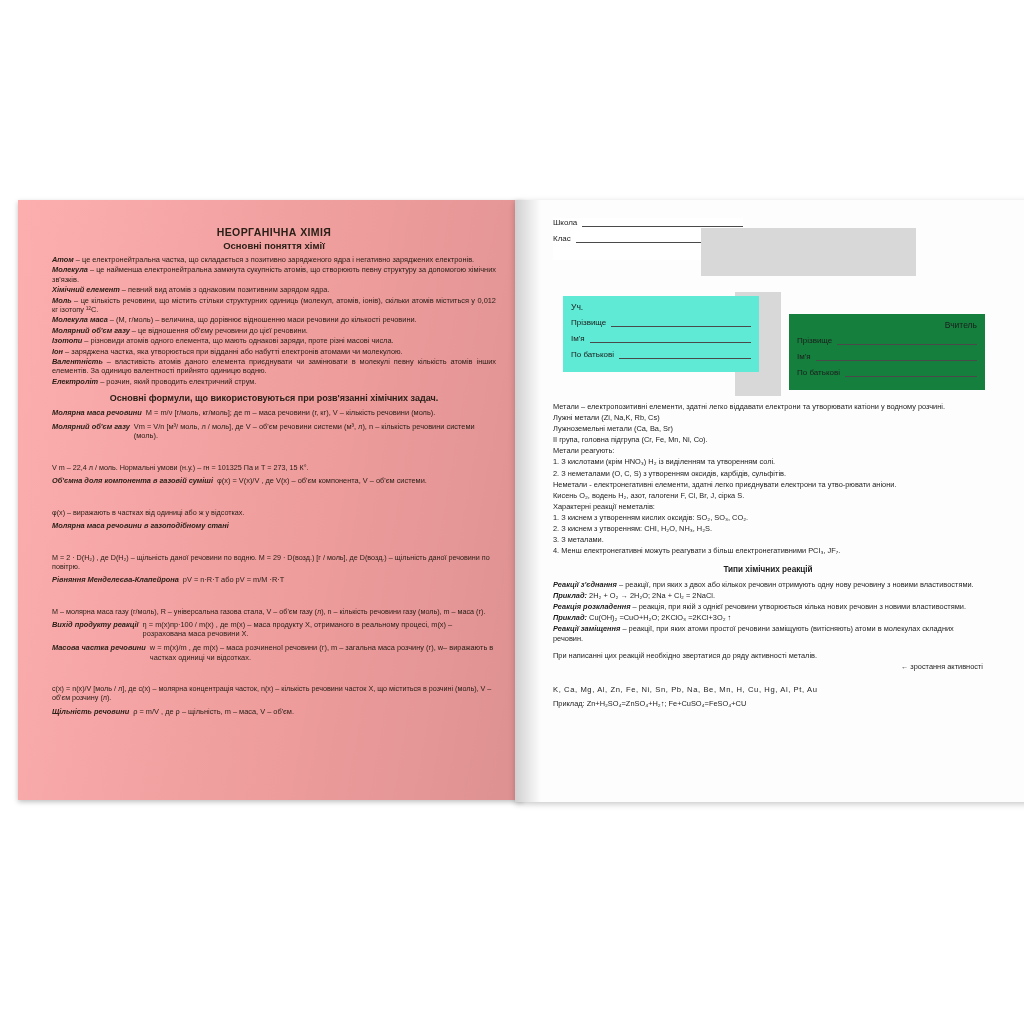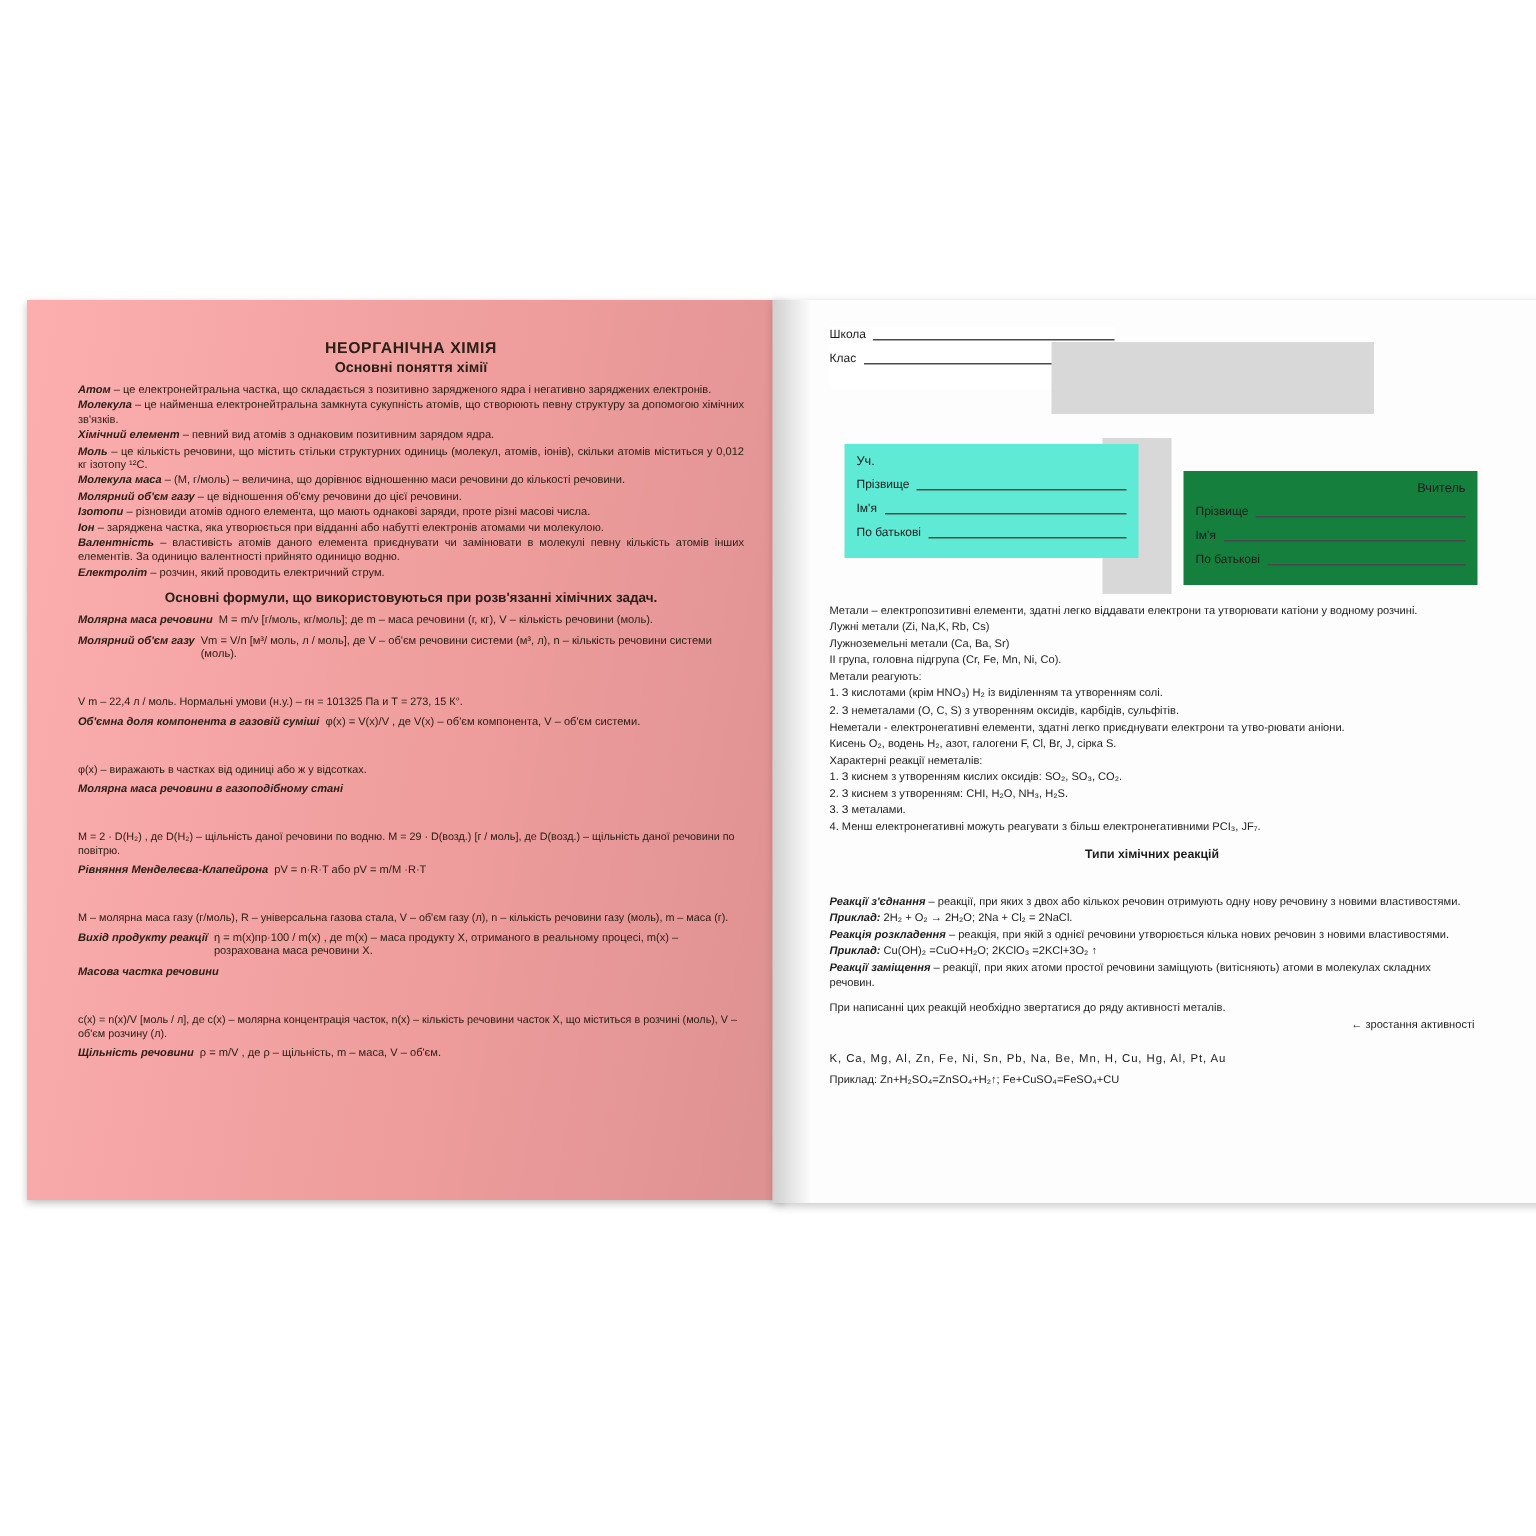--- a/index.html
+++ b/index.html
@@ -74,21 +74,21 @@
   .g2{left:182px;top:74px;width:46px;height:104px;}
   .school-box{left:128px;top:22px;width:190px;height:42px;background:#fff;}
   .field{display:flex;align-items:flex-end;font-size:8px;margin-bottom:7px;}
   .field .lbl{white-space:nowrap;padding-right:5px;}
   .field .rule{flex:1;border-bottom:1px solid #4a4a4a;height:8px;}
   .pupil{position:absolute;left:10px;top:78px;width:180px;background:#5eead4;padding:6px 8px;}
   .teacher{position:absolute;left:236px;top:64px;width:180px;background:#15803d;padding:6px 8px;margin-top:32px;}
   .role{font-size:8.5px;font-weight:normal;margin-bottom:6px;}
   .role.right{text-align:right;}
   .rp-line{font-size:7.4px;line-height:9.6px;margin:0 0 1.5px 0;}
-  .rp-center{text-align:center;font-weight:bold;font-size:8.2px;margin:9px 0 22px 0;}
+  .rp-center{text-align:center;font-weight:bold;font-size:8.2px;margin:9px 0 6px 0;}
   .arrow-row{text-align:right;font-size:7.4px;margin:2px 0 14px 0;}
   .elrow{font-size:7.6px;letter-spacing:.6px;margin:1px 0 5px 0;}
   .gap{height:6px;}
 </style>
 </head>
 <body>
 
 <div class="sheet">
   <div class="spread">
 
@@ -141,20 +141,21 @@
         </div>
         <div class="frm">
           <span class="bd note">M – молярна маса газу (г/моль), R – універсальна газова стала, V – об'єм газу (л), n – кількість речовини газу (моль), m – маса (г).</span>
         </div>
         <div class="frm">
           <span class="nm">Вихід продукту реакції</span>
           <span class="bd">η = m(x)пр·100 / m(x) , де m(x) – маса продукту Х, отриманого в реальному процесі, m(x) – розрахована маса речовини Х.</span>
         </div>
         <div class="frm">
           <span class="nm">Масова частка речовини</span>
+          <span class="bd">w = m(x)/m , де m(x) – маса розчиненої речовини (г), m – загальна маса розчину (г), w– виражають в частках одиниці чи відсотках.</span>
         </div>
         <div class="frm">
           <span class="bd note">c(x) = n(x)/V  [моль / л], де c(x) – молярна концентрація часток, n(x) – кількість речовини часток Х, що міститься в розчині (моль), V – об'єм розчину (л).</span>
         </div>
         <div class="frm">
           <span class="nm">Щільність речовини</span>
           <span class="bd">ρ = m/V , де ρ – щільність, m – маса, V – об'єм.</span>
         </div>
 
       </div>

